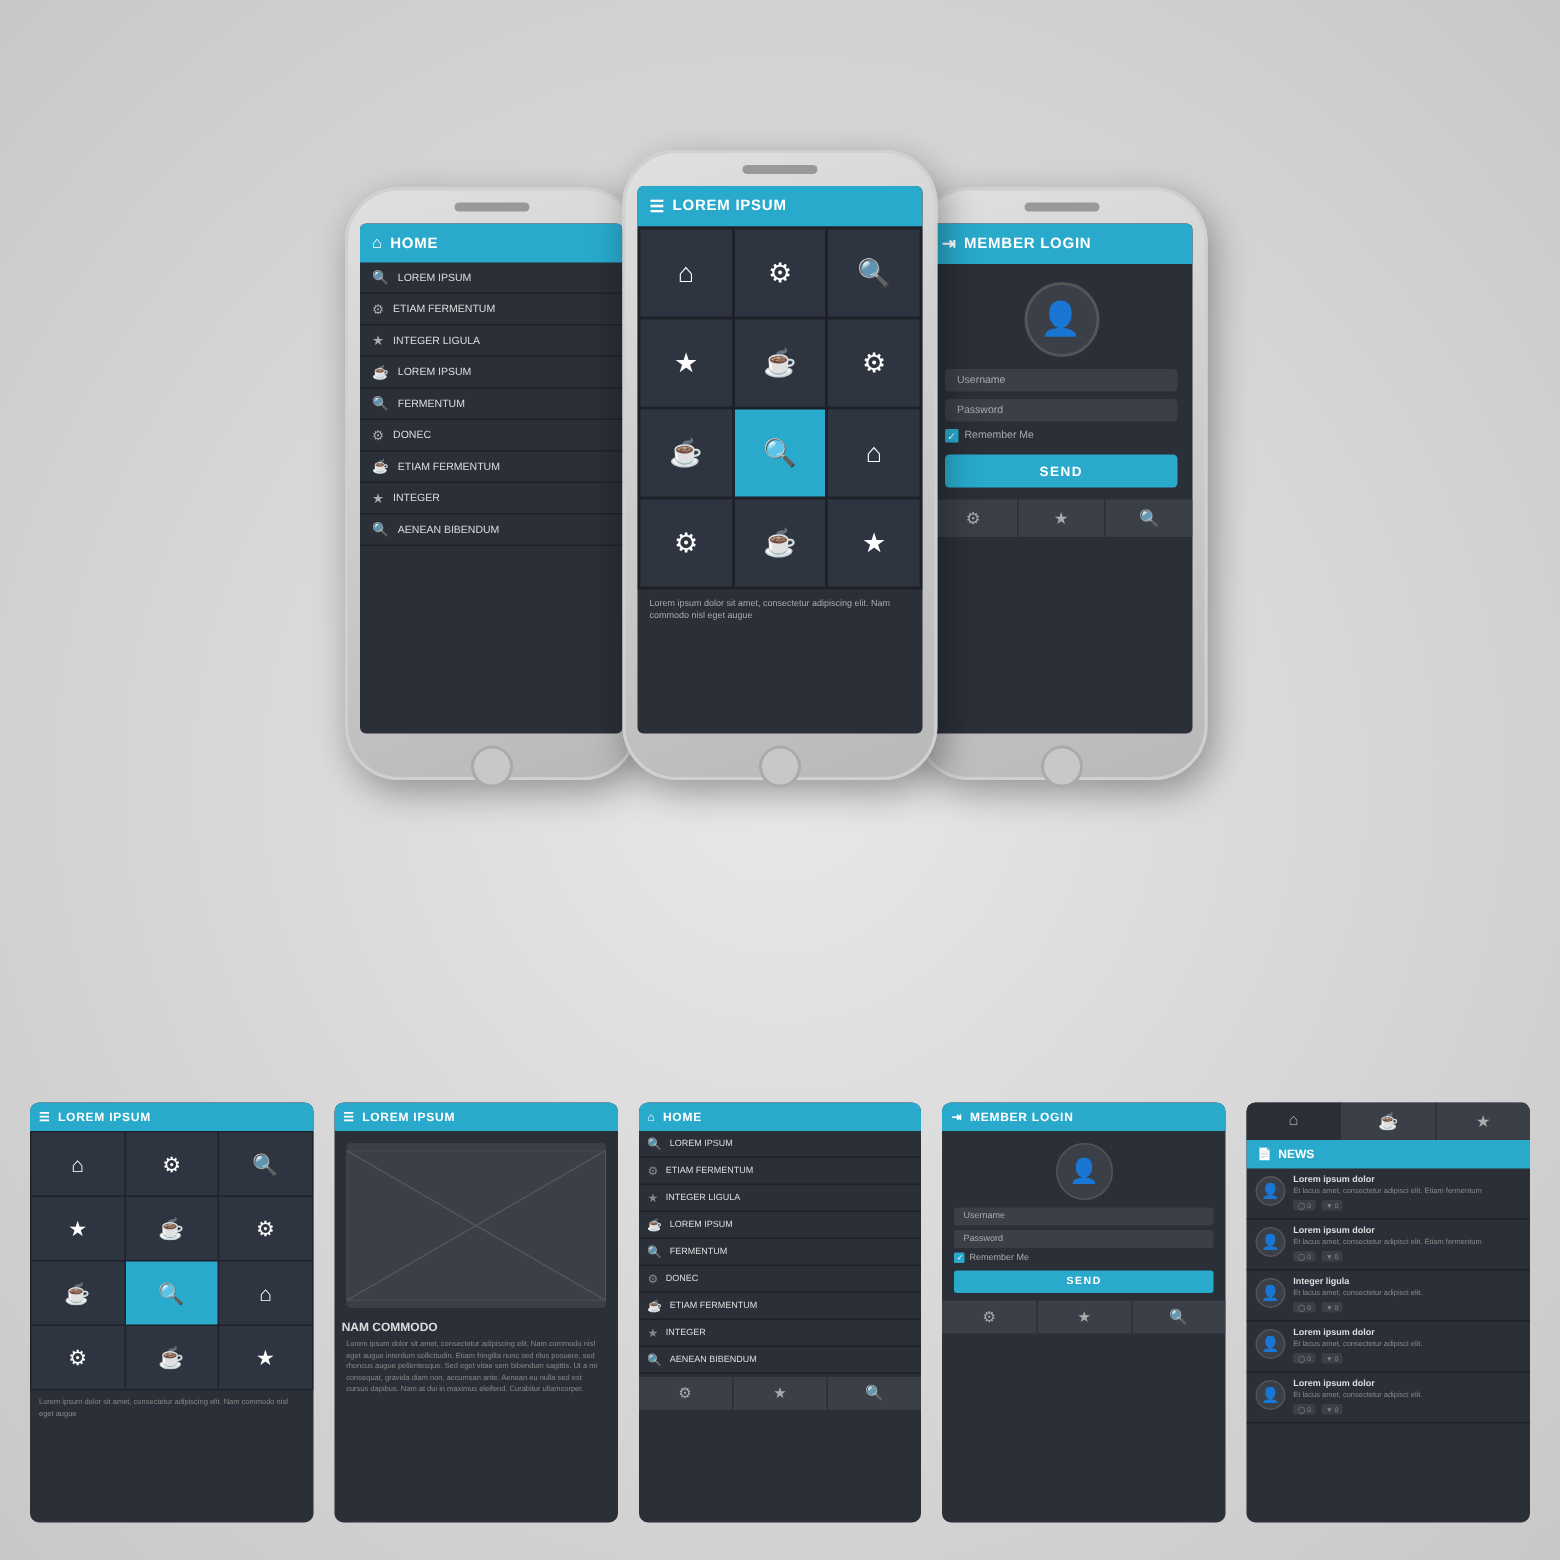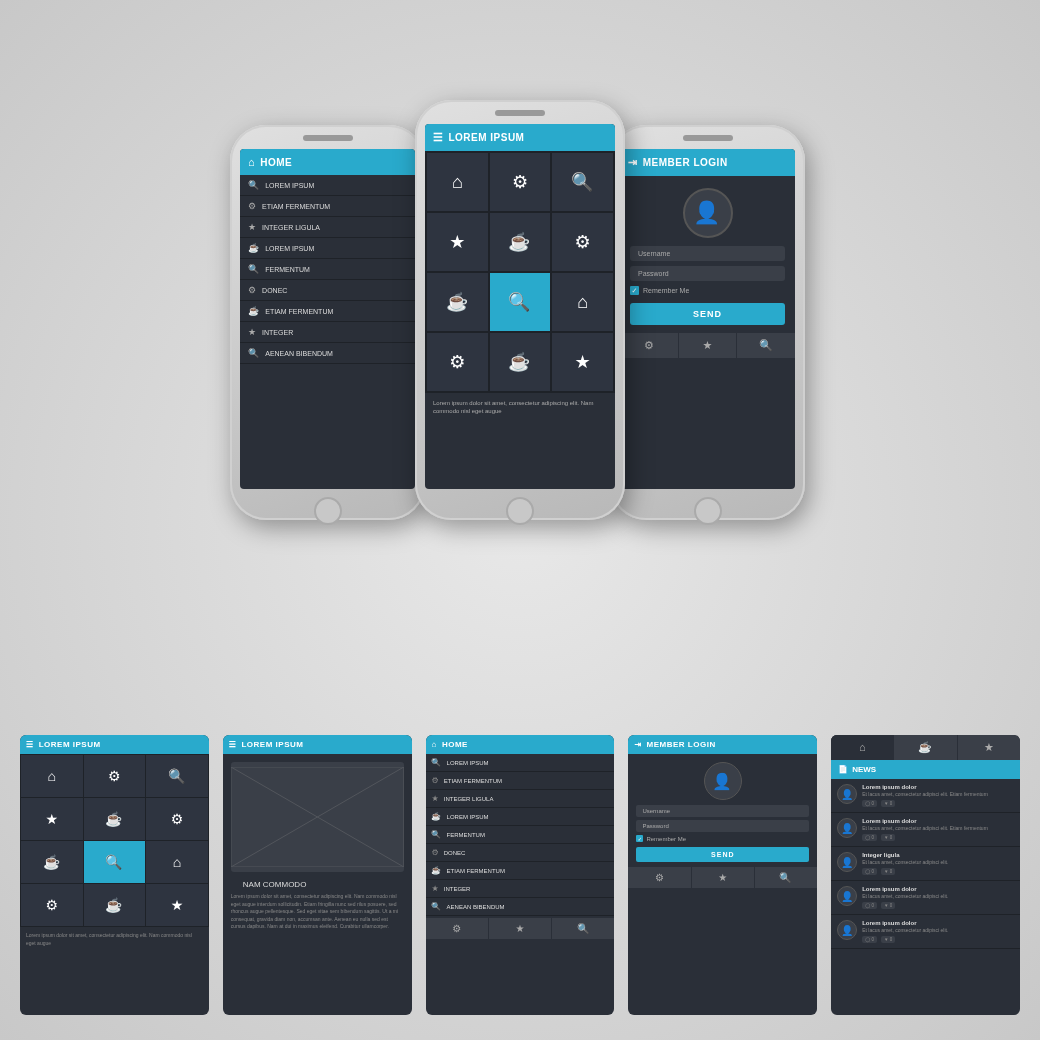--- a/index.html
+++ b/index.html
@@ -376,23 +376,23 @@
       background: #3a3f48;
       margin: 8px;
       height: 110px;
       border-radius: 3px;
       display: flex;
       align-items: center;
       justify-content: center;
     }
     .content-title {
       font-size: 8px;
-      font-weight: normal;
+      font-weight: bold;
       color: #ddd;
-      padding: 0 20px 4px;
+      padding: 0 5px 4px;
     }
     .content-body {
       font-size: 5px;
       color: #888;
       padding: 0 8px;
       line-height: 1.5;
     }
 
     
     .top-tabs {

